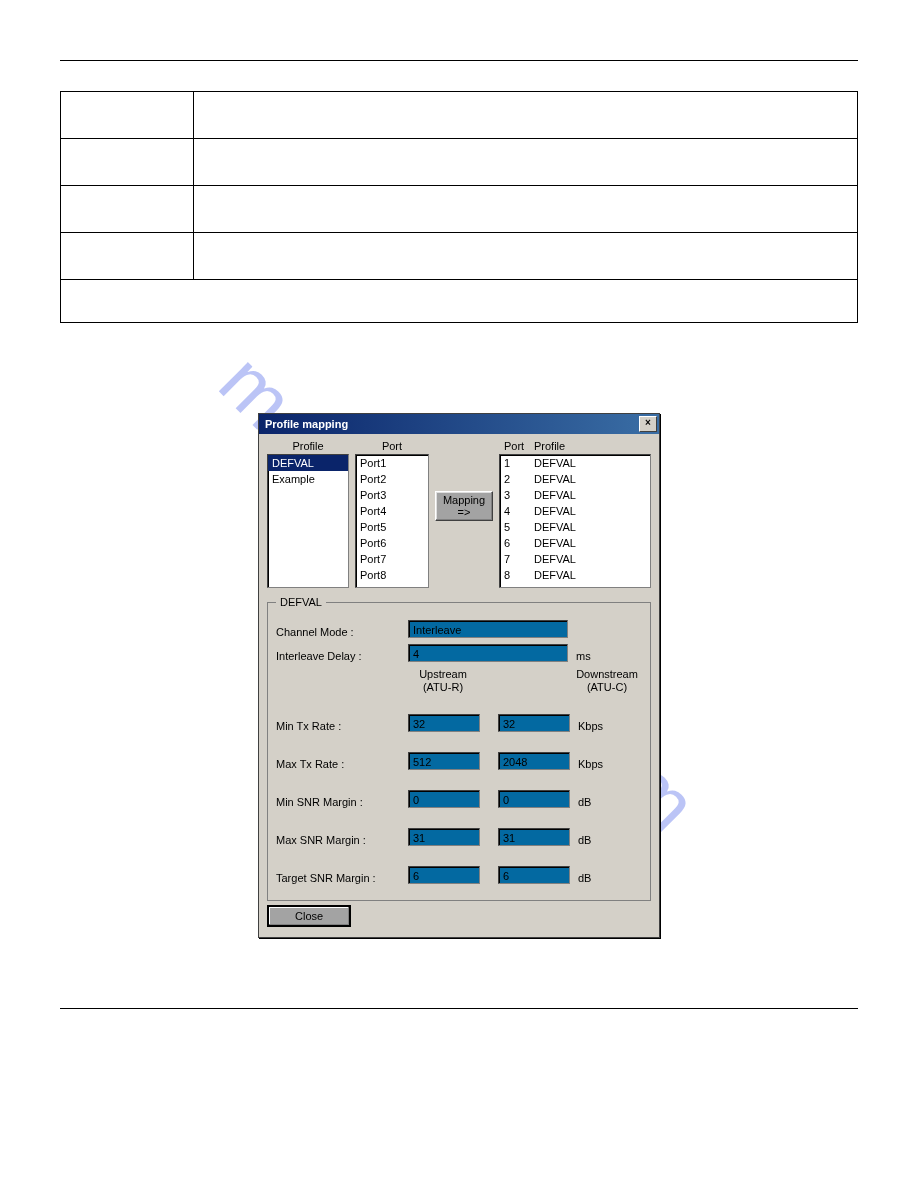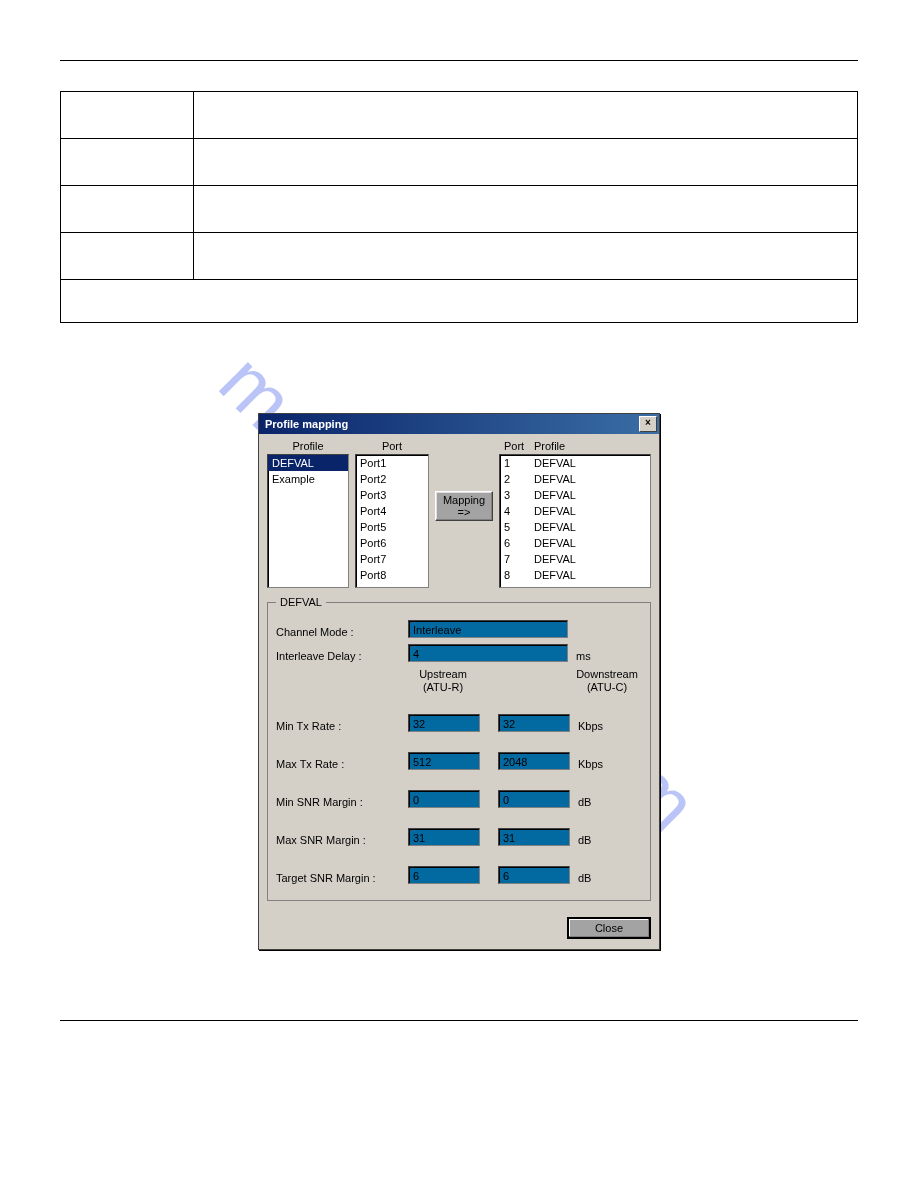--- a/index.html
+++ b/index.html
@@ -199,22 +199,22 @@
     margin-left:132px;
     gap: 18px;
     font-size:11px;
     text-align:center;
     margin-top:4px;
     justify-content:space-between;
   }
   .dual-hdr div { width:70px; line-height:13px; }
   .close-row {
     display:flex;
-    justify-content:flex-end;
-    margin-top:16px;
+    justify-content:flex-start;
+    margin-top:4px;
   }
   button.win.primary {
     padding: 3px 26px;
     border: 2px solid #000;
     box-shadow: inset -1px -1px 0 #808080, inset 1px 1px 0 #fff;
   }
 </style>
 </head>
 <body>
 

